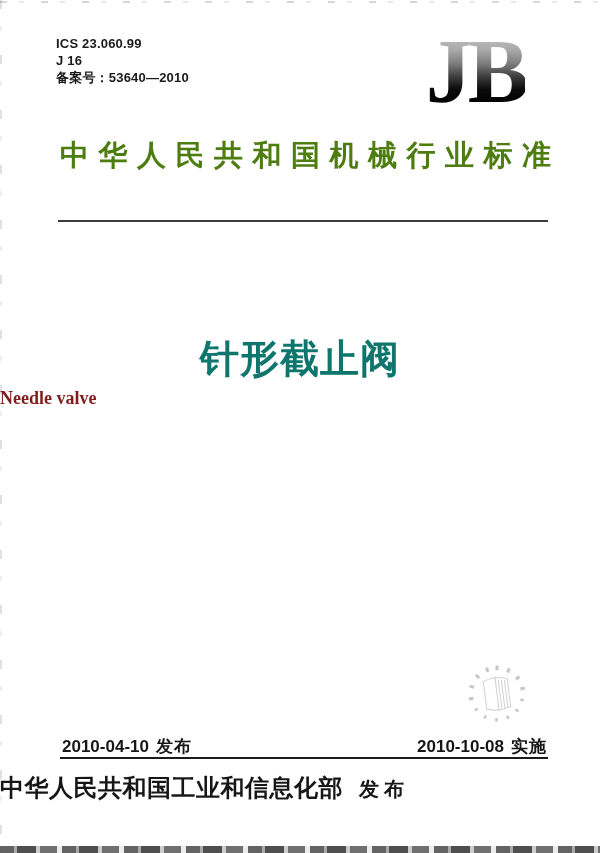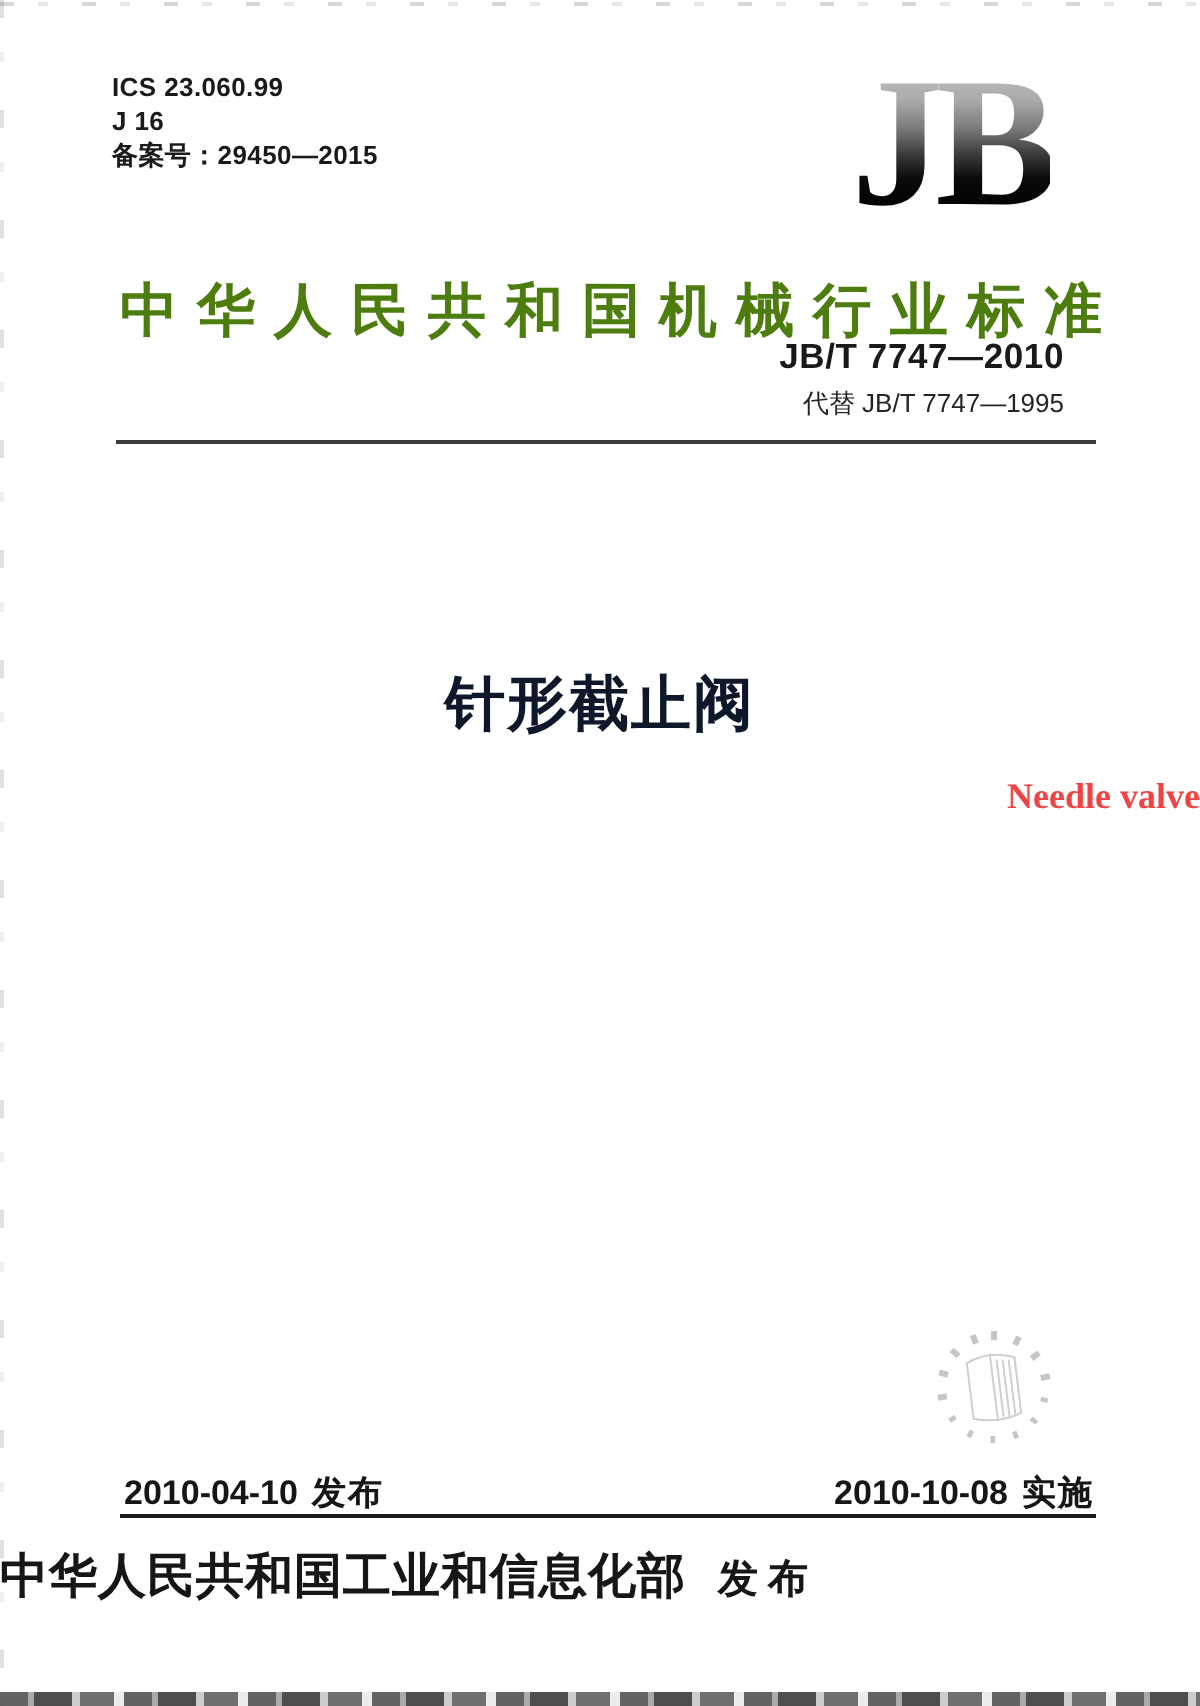--- a/index.html
+++ b/index.html
@@ -70,27 +70,27 @@
   .std-supersedes { font-size: 13px; font-weight: 400; margin-top: 4px; color: #242424; }
 
   .rule-top {
     position: absolute; left: 58px; top: 220px; width: 490px; height: 1.5px;
     background: #3d3d3d;
   }
 
   
   .title-cn {
     position: absolute; left: 0; right: 0; top: 332px;
-    text-align: center; font-size: 30px; font-weight: 700;
-    letter-spacing: 1px; color: #0f172a;
+    text-align: center; font-size: 39px; font-weight: 700;
+    letter-spacing: 1px; color: #0f766e;
   }
   .title-en {
     position: absolute; left: 0; right: 0; top: 388px;
-    text-align: right; font-size: 18px; font-weight: 700;
-    font-family: "Liberation Serif", serif; color: #ef4444;
+    text-align: left; font-size: 18px; font-weight: 700;
+    font-family: "Liberation Serif", serif; color: #7f1d1d;
   }
 
   
   .seal { position: absolute; left: 466px; top: 663px; width: 62px; height: 62px; }
 
   
   .dates-row {
     position: absolute; left: 62px; right: 53px; top: 735px;
     display: flex; justify-content: space-between;
     font-size: 17px; font-weight: 700; color: #161616;
@@ -116,31 +116,27 @@
 
 <div id="page">
 
   <div class="scan-top"></div>
   <div class="scan-left"></div>
   <div class="scan-bottom"></div>
 
   <div class="topmeta">
     <div>ICS 23.060.99</div>
     <div>J 16</div>
-    <div>备案号：29450—2015</div>
+    <div>备案号：53640—2010</div>
   </div>
 
   <div class="logo">JB</div>
 
   <div class="std-category">中华人民共和国机械行业标准</div>
 
-  <div class="std-no-block">
-    <div class="std-no">JB/T 7747—2010</div>
-    <div class="std-supersedes">代替 JB/T 7747—1995</div>
-  </div>
 
   <div class="rule-top"></div>
 
   <div class="title-cn">针形截止阀</div>
   <div class="title-en">Needle valve</div>
 
   <svg class="seal" viewBox="0 0 62 62" aria-hidden="true">
     <g opacity="0.48" fill="#8a8a8a">
       <rect x="29.5" y="2.5" width="3" height="4.6" transform="rotate(0,31,31)"></rect>
       <rect x="29.5" y="2.5" width="3" height="4.6" transform="rotate(26,31,31)"></rect>

